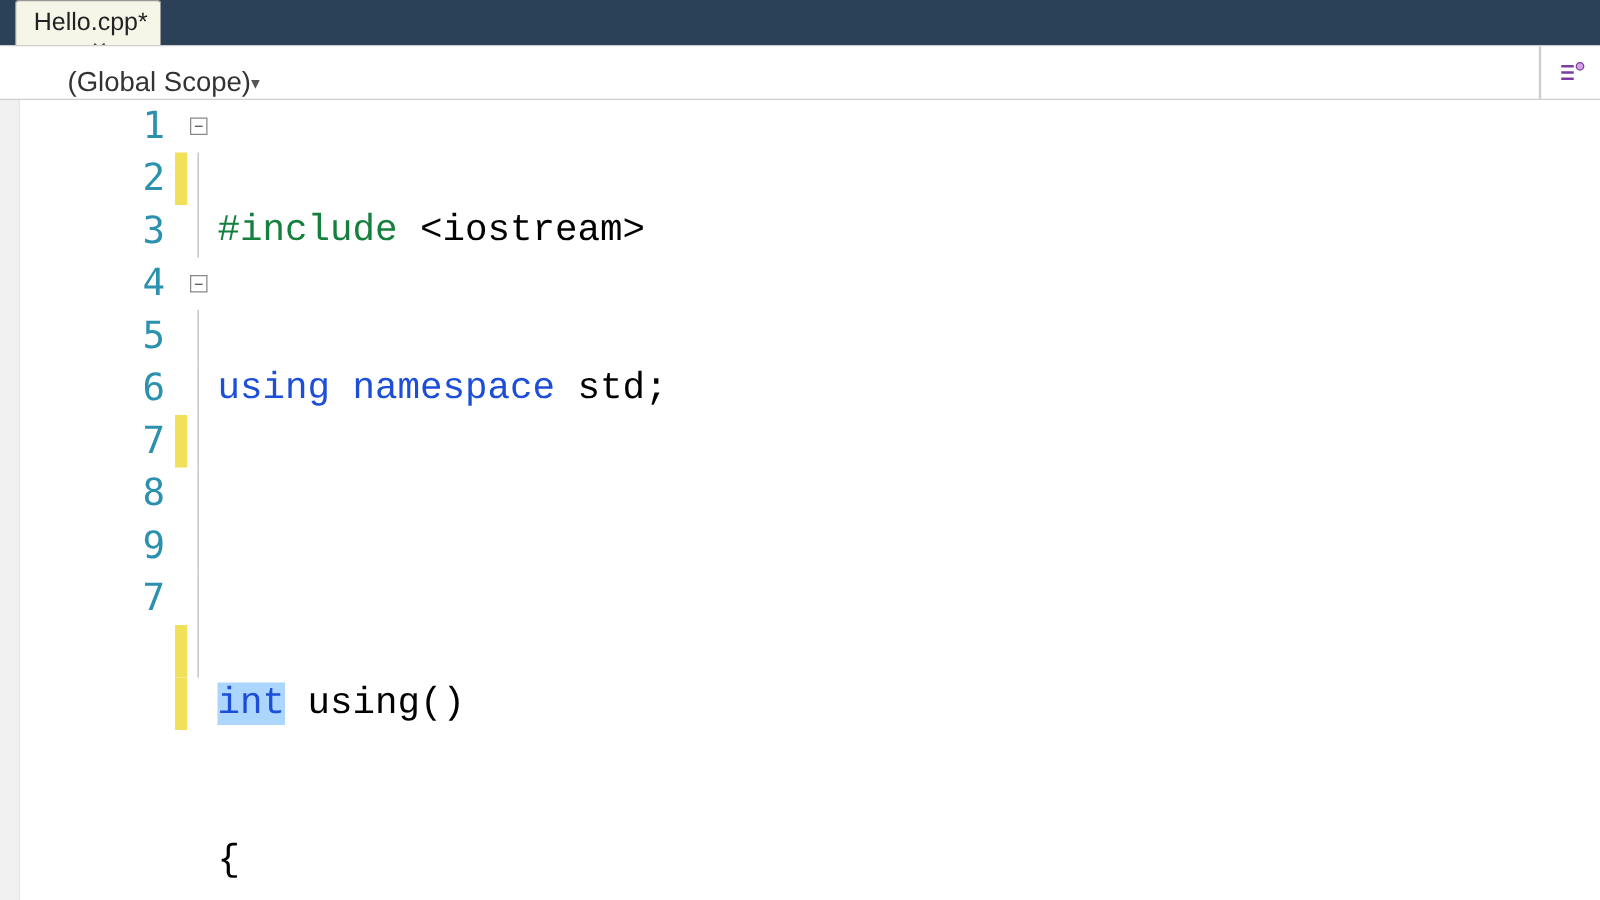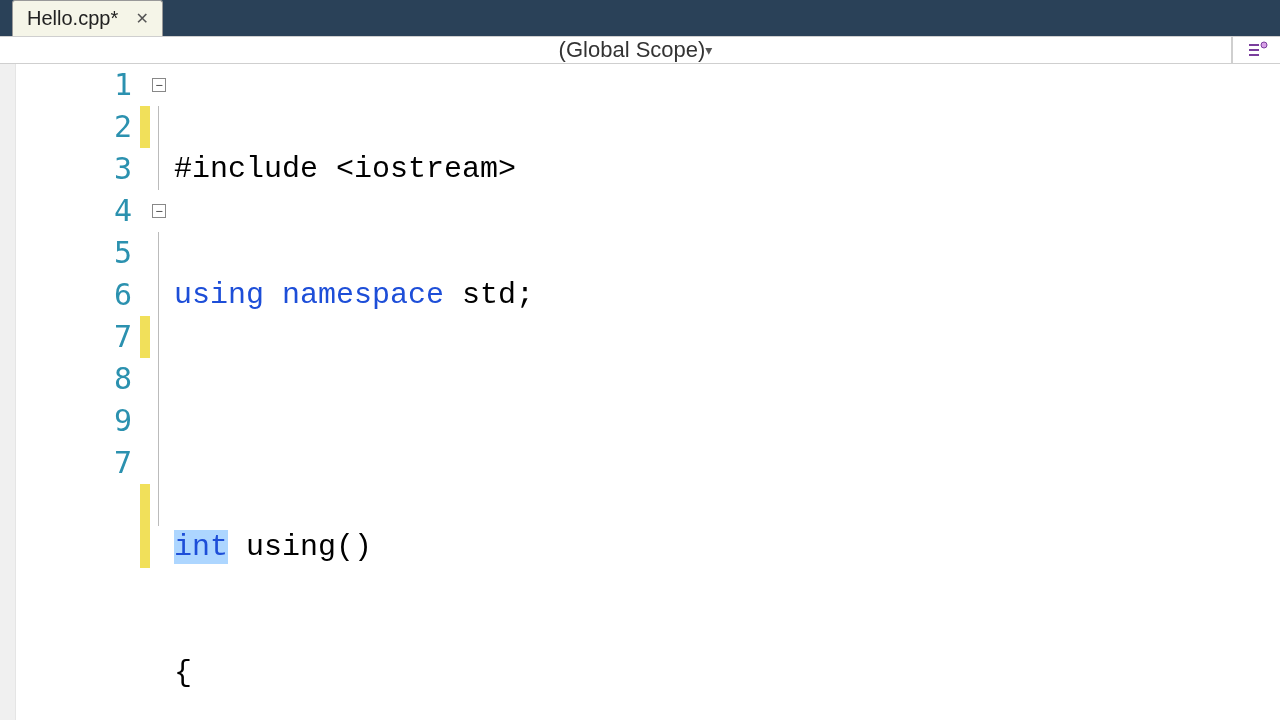--- a/index.html
+++ b/index.html
@@ -23,20 +23,21 @@
     border: 1px solid #999;
     border-bottom: none;
     border-radius: 3px 3px 0 0;
     padding: 6px 10px 6px 14px;
     display: flex;
     align-items: center;
     font-family: 'Segoe UI', Tahoma, sans-serif;
     font-size: 20px;
     color: #222;
     height: 36px;
+    flex-direction: column;
   }
   .tab .close {
     margin-left: 14px;
     width: 20px;
     height: 20px;
     display: inline-flex;
     align-items: center;
     justify-content: center;
     font-size: 16px;
     color: #555;
@@ -49,22 +50,22 @@
     align-items: stretch;
     height: 44px;
     background: #ffffff;
     border-top: 1px solid #cfcfcf;
     border-bottom: 1px solid #cfcfcf;
   }
   .scope-dropdown {
     flex: 1;
     display: flex;
     align-items: center;
-    justify-content: center;
-    padding: 0 14px 0 54px;
+    justify-content: flex-start;
+    padding: 16px 14px 0 54px;
     font-family: 'Segoe UI', Tahoma, sans-serif;
     font-size: 22px;
     color: #333;
     border-right: 1px solid #cfcfcf;
     cursor: pointer;
   }
   .scope-dropdown .chev {
     font-size: 14px;
     color: #555;
   }
@@ -138,21 +139,21 @@
   .code {
     flex: 1;
     background: #ffffff;
     white-space: pre;
     font-family: Consolas, 'Courier New', monospace;
     color: #000;
     padding-left: 2px;
   }
   .code .row { height: 42px; }
   .kw   { color: #1d4ed8; }
-  .pp   { color: #000000; }
+  .pp   { color: #15803d; }
   .sel  { background: #add6ff; text-align: center; }
 
 </style>
 </head>
 <body>
 
 <div class="tab-bar">
   <div class="tab">
     <span>Hello.cpp*</span>
     <span class="close">✕</span>

